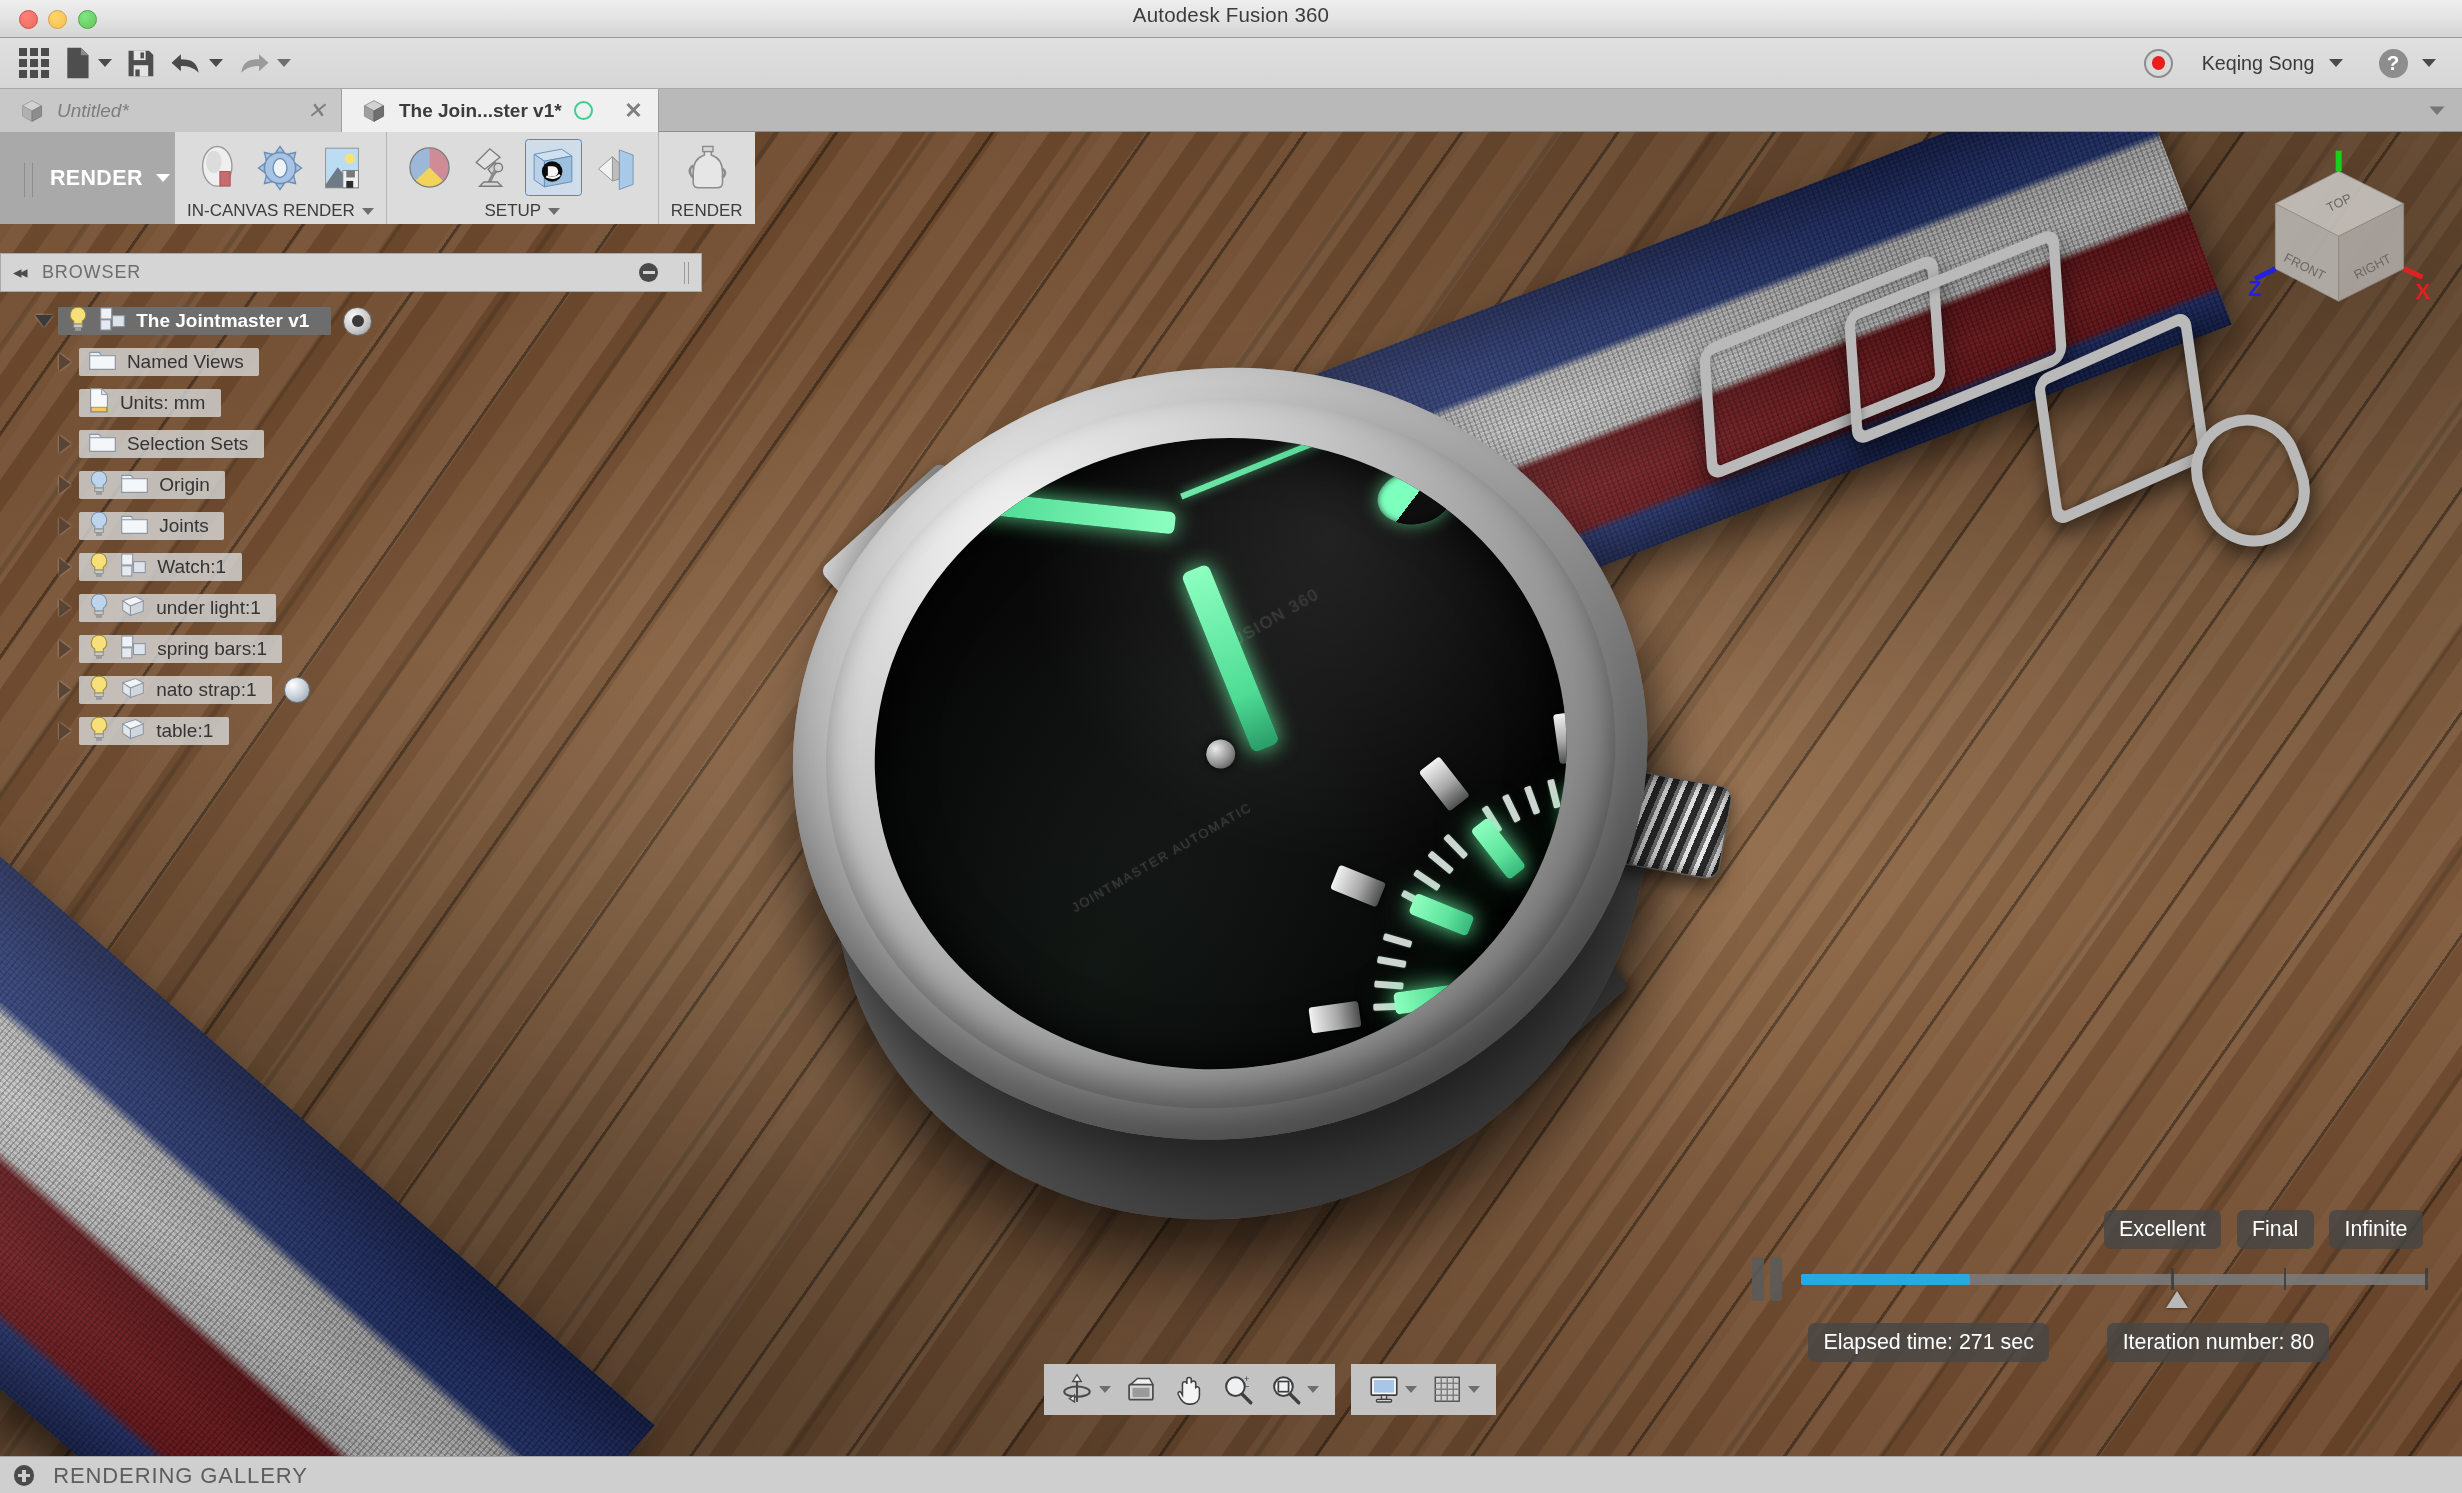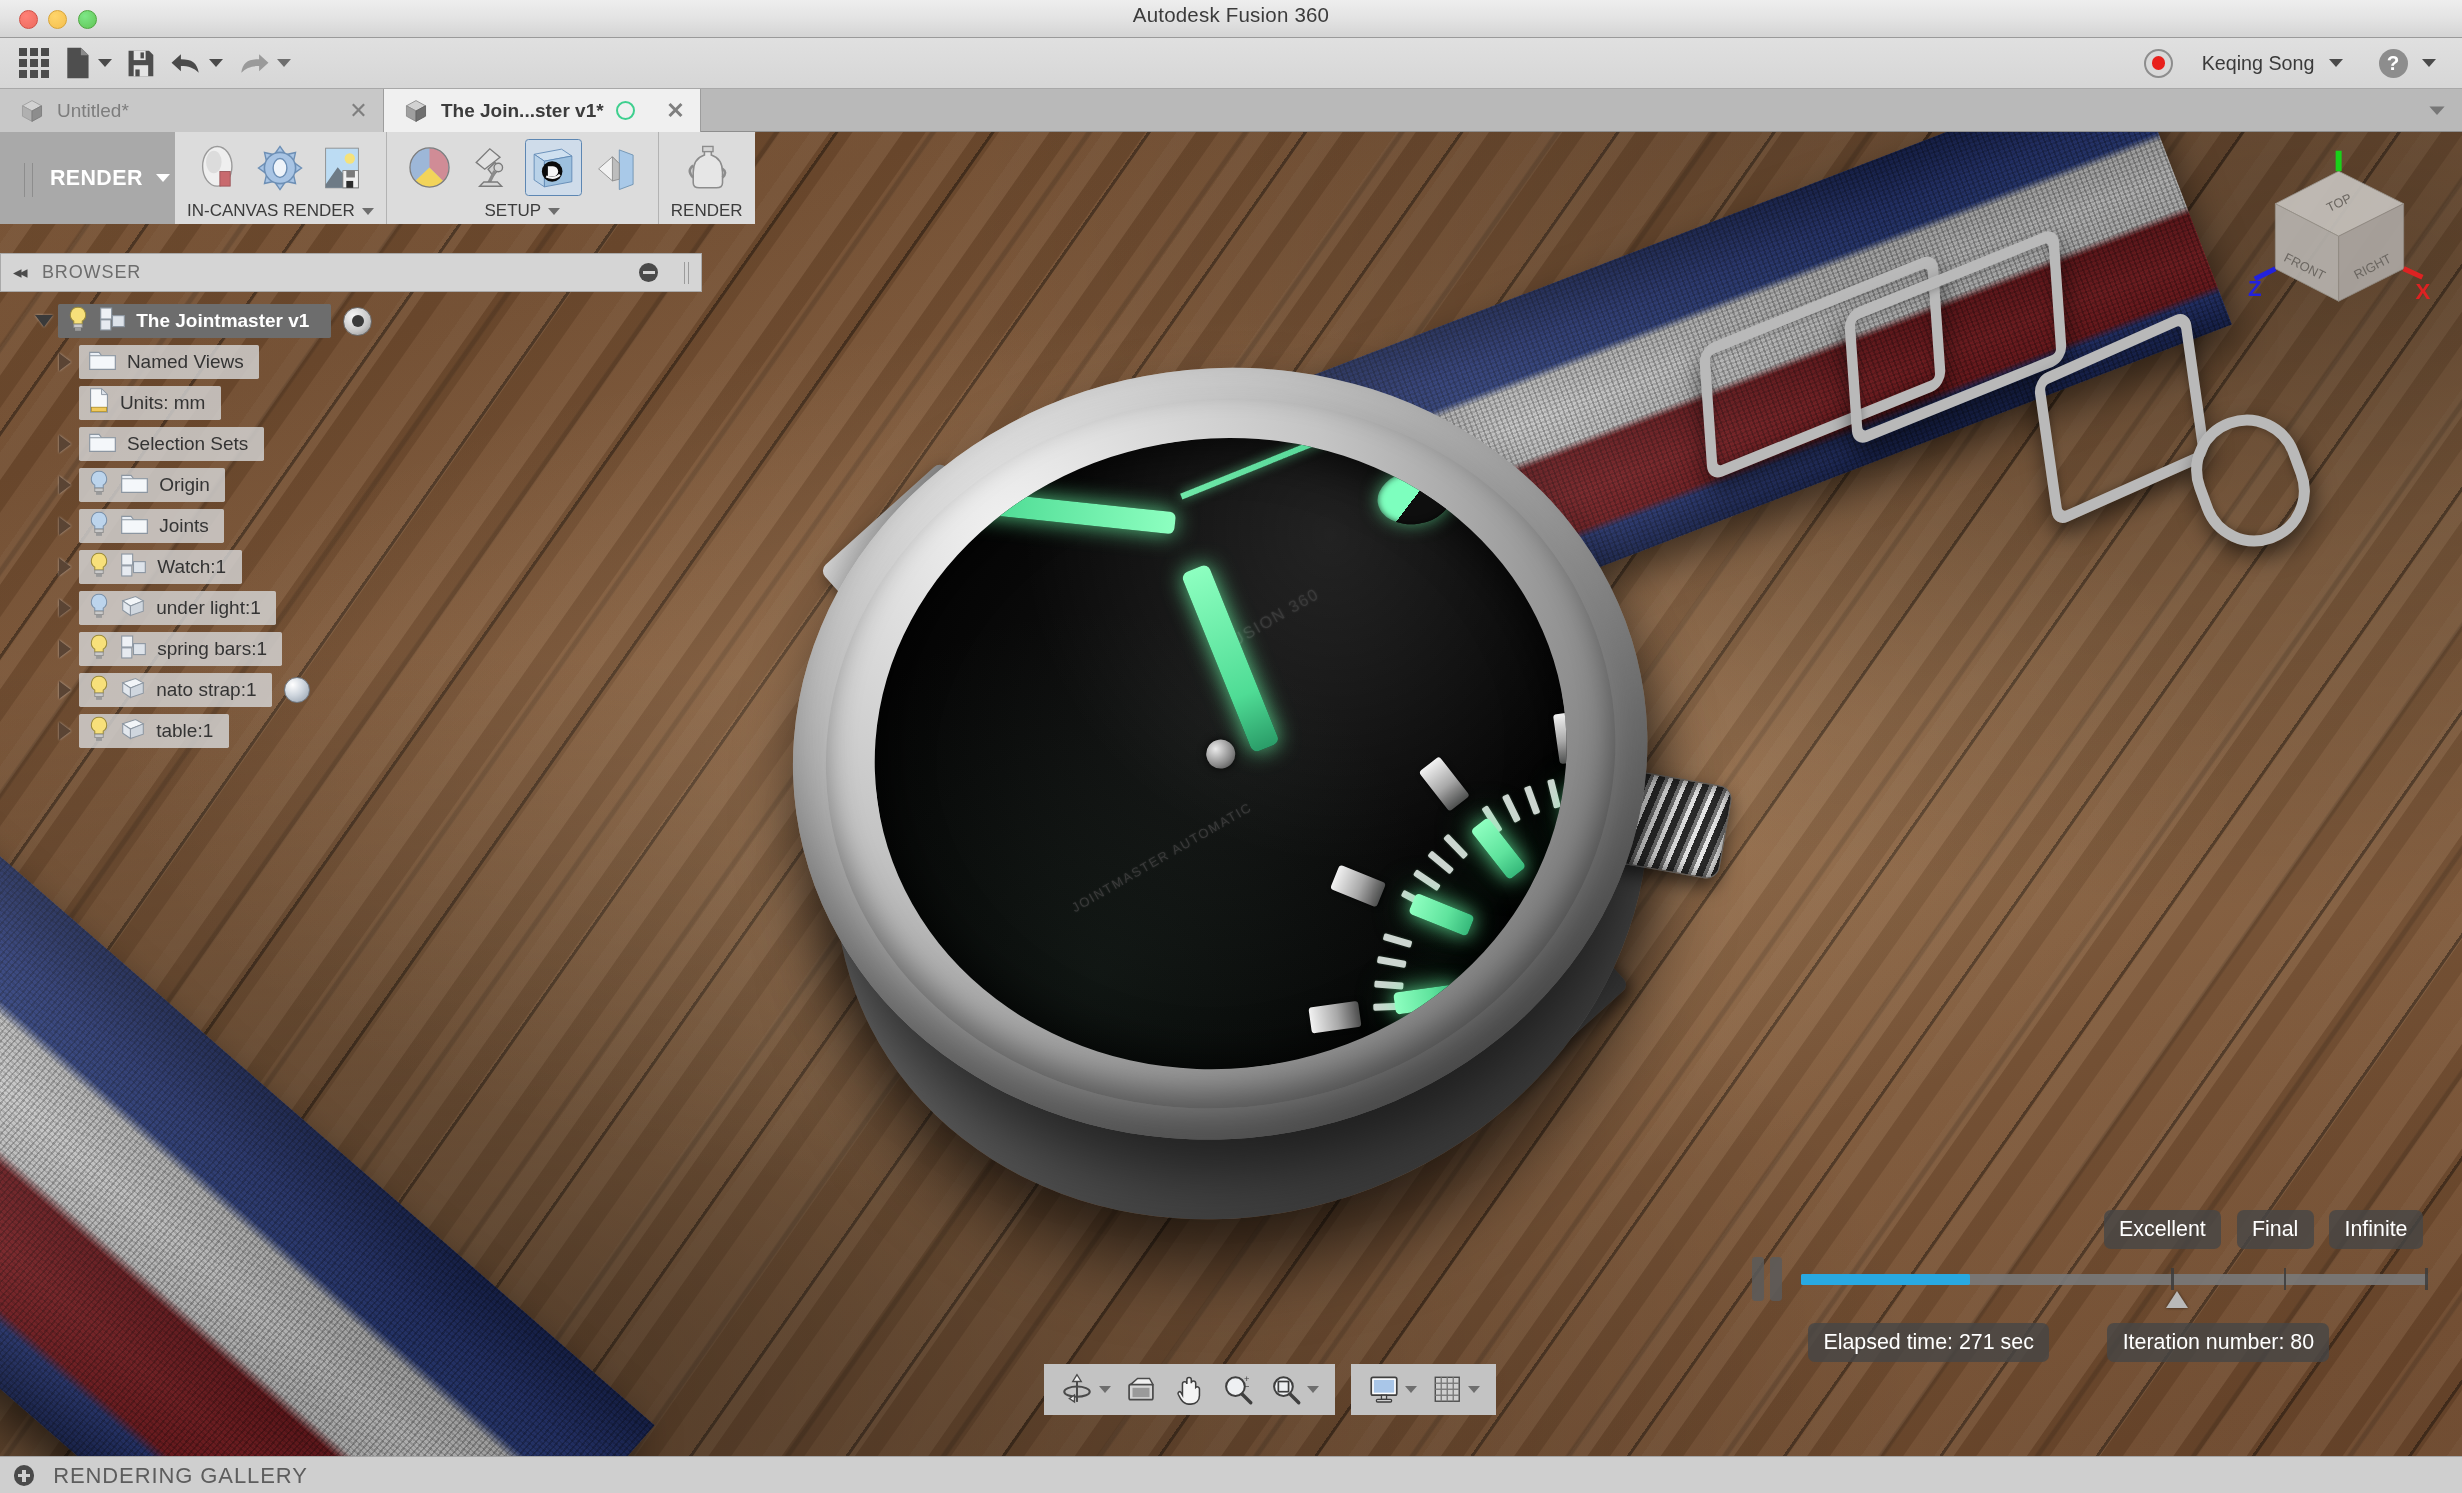--- a/index.html
+++ b/index.html
@@ -59,21 +59,21 @@
   
   .tabstrip{
     position:absolute; left:0; top:89px; width:2462px; height:43px;
     background:#b9b9b9; border-bottom:0.9px solid #8e8e8e; display:flex; z-index:38;
   }
   .tab{
     height:43px; display:flex; align-items:center; gap:12px;
     padding:0 15.4px 0 19px; min-width:0;
     border-right:0.9px solid #9d9d9d; font-size:19px;
   }
-  .tab.inactive{ background:#c8c8c8; color:#7d7d7d; width:384px; }
+  .tab.inactive{ background:#c8c8c8; color:#7d7d7d; width:342px;font-style:italic; }
   .tab.active{ background:#f0f0f0; color:#3c3c3c; font-weight:bold; width:317px; }
   .cubeicon{ width:26px;height:26px; flex:none; position:relative; }
   .cubeicon svg{ display:block; }
   .tab .lbl{ white-space:nowrap; overflow:hidden; }
   .tabx{ margin-left:auto; font-size:22px; color:#7f7f7f; line-height:1; }
   .greenring{ width:19px;height:19px;border:2.6px solid #3ecf8e;border-radius:50%; flex:none;}
 
   
   .canvas{
     position:absolute; left:0; top:132px; width:2462px; height:1324px;
@@ -275,21 +275,21 @@
   .bgrip{ width:5.1px;height:22px;border-left:1.7px solid #9b9b9b;border-right:1.7px solid #9b9b9b;margin-left:8.6px;}
 
   .tree{ padding-top:8.6px; }
   .row{ display:flex; align-items:center; height:41px; }
   .arrow{ width:29px; display:flex; align-items:center; justify-content:center; }
   .arrow .tri{ width:0;height:0;border-top:9.4px solid transparent;border-bottom:9.4px solid transparent;
                border-left:12px solid #5a4434; filter:drop-shadow(0 0 0.9px rgba(255,255,255,.5)); }
   .arrow .tri.down{ border:none; width:0;height:0;
       border-left:9.4px solid transparent;border-right:9.4px solid transparent;border-top:12px solid #3a3a3a;}
   .chip{
-    display:flex; align-items:center; gap:10.3px; height:34px;
+    display:flex; align-items:center; gap:10.3px; height:28px;
     background:rgba(212,212,212,.82); padding:0 15.4px 0 8.6px; border-radius:1.7px;
     font-size:19px; color:#343434; white-space:nowrap;
   }
   .chip.sel{ background:#6d6d6d; color:#ffffff; font-weight:bold; padding-right:22px; }
   .bulb{ width:22px;height:26px; flex:none; }
   .folder{ width:29px;height:24px; flex:none; }
   .compIcon{ width:27px;height:26px; flex:none; }
   .bodyIcon{ width:26px;height:24px; flex:none; }
   .docIcon{ width:22px;height:27px; flex:none; }
   .radio{

